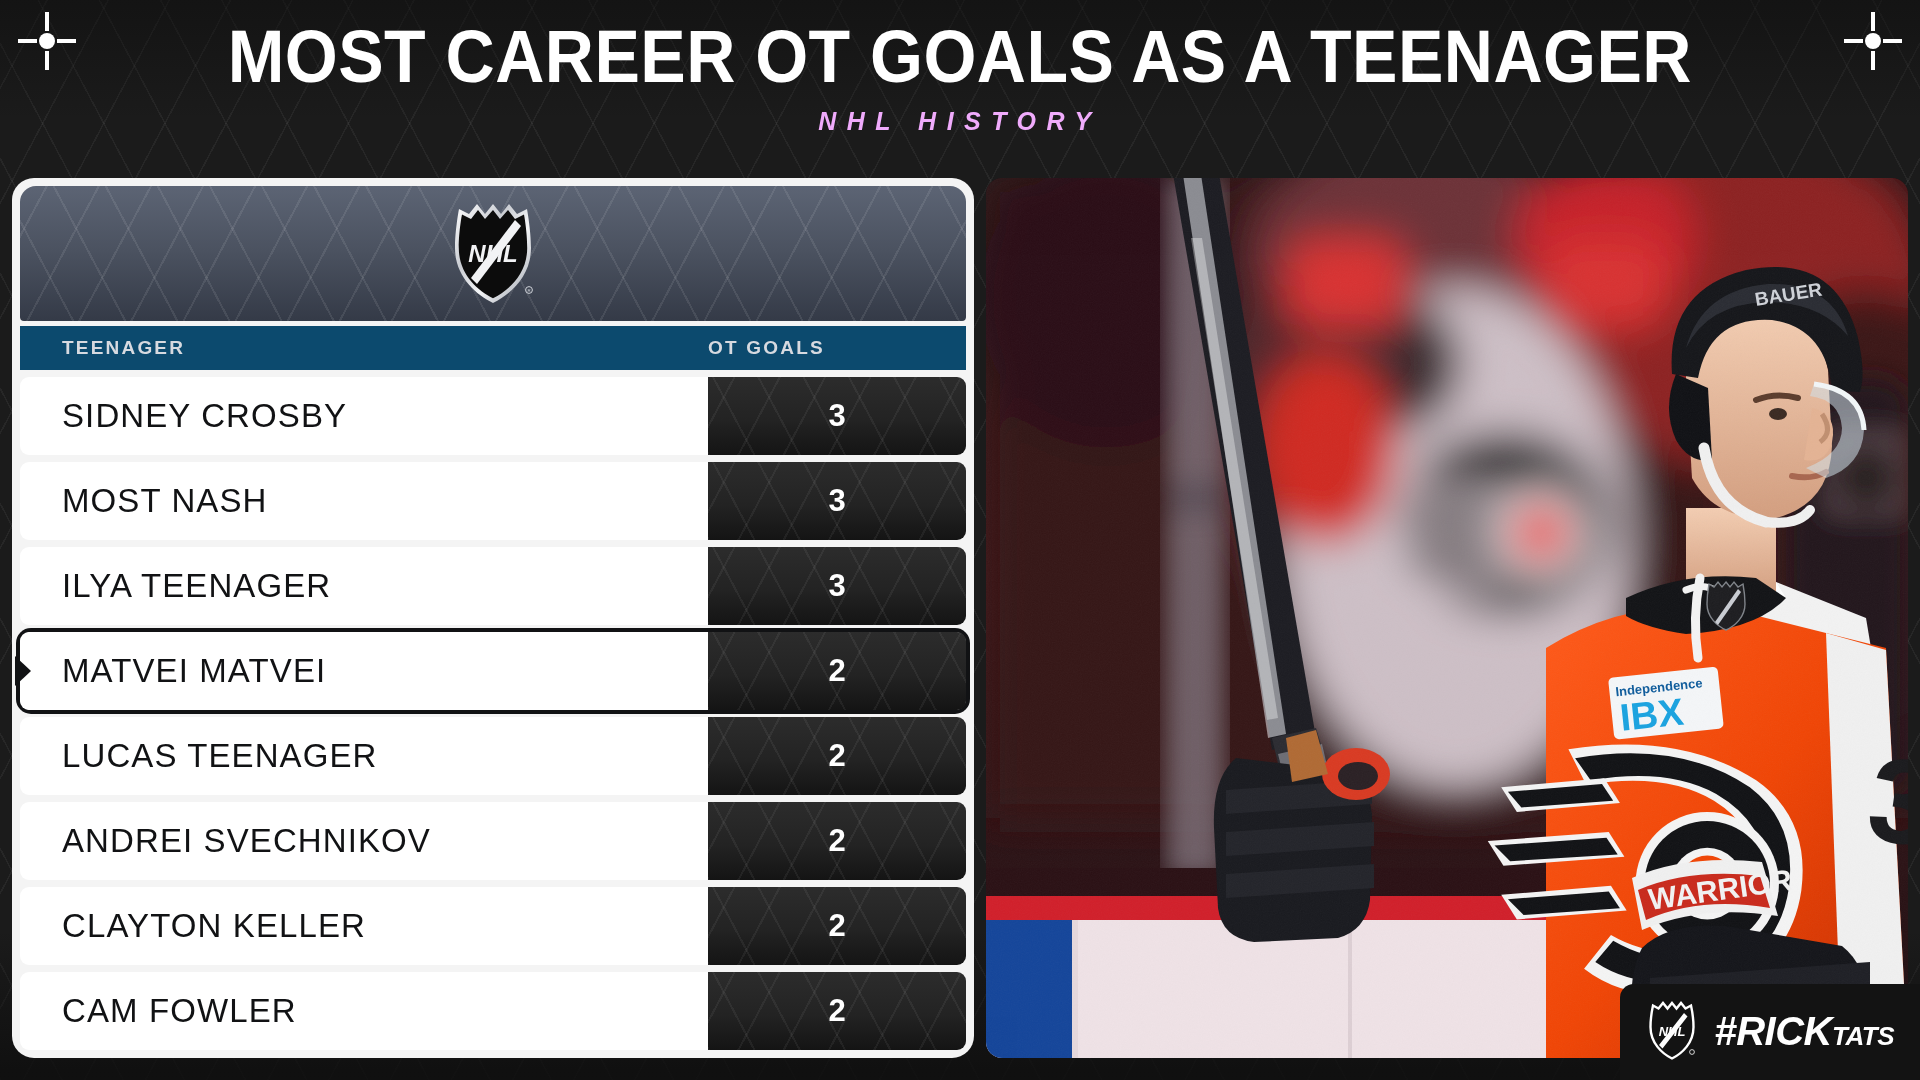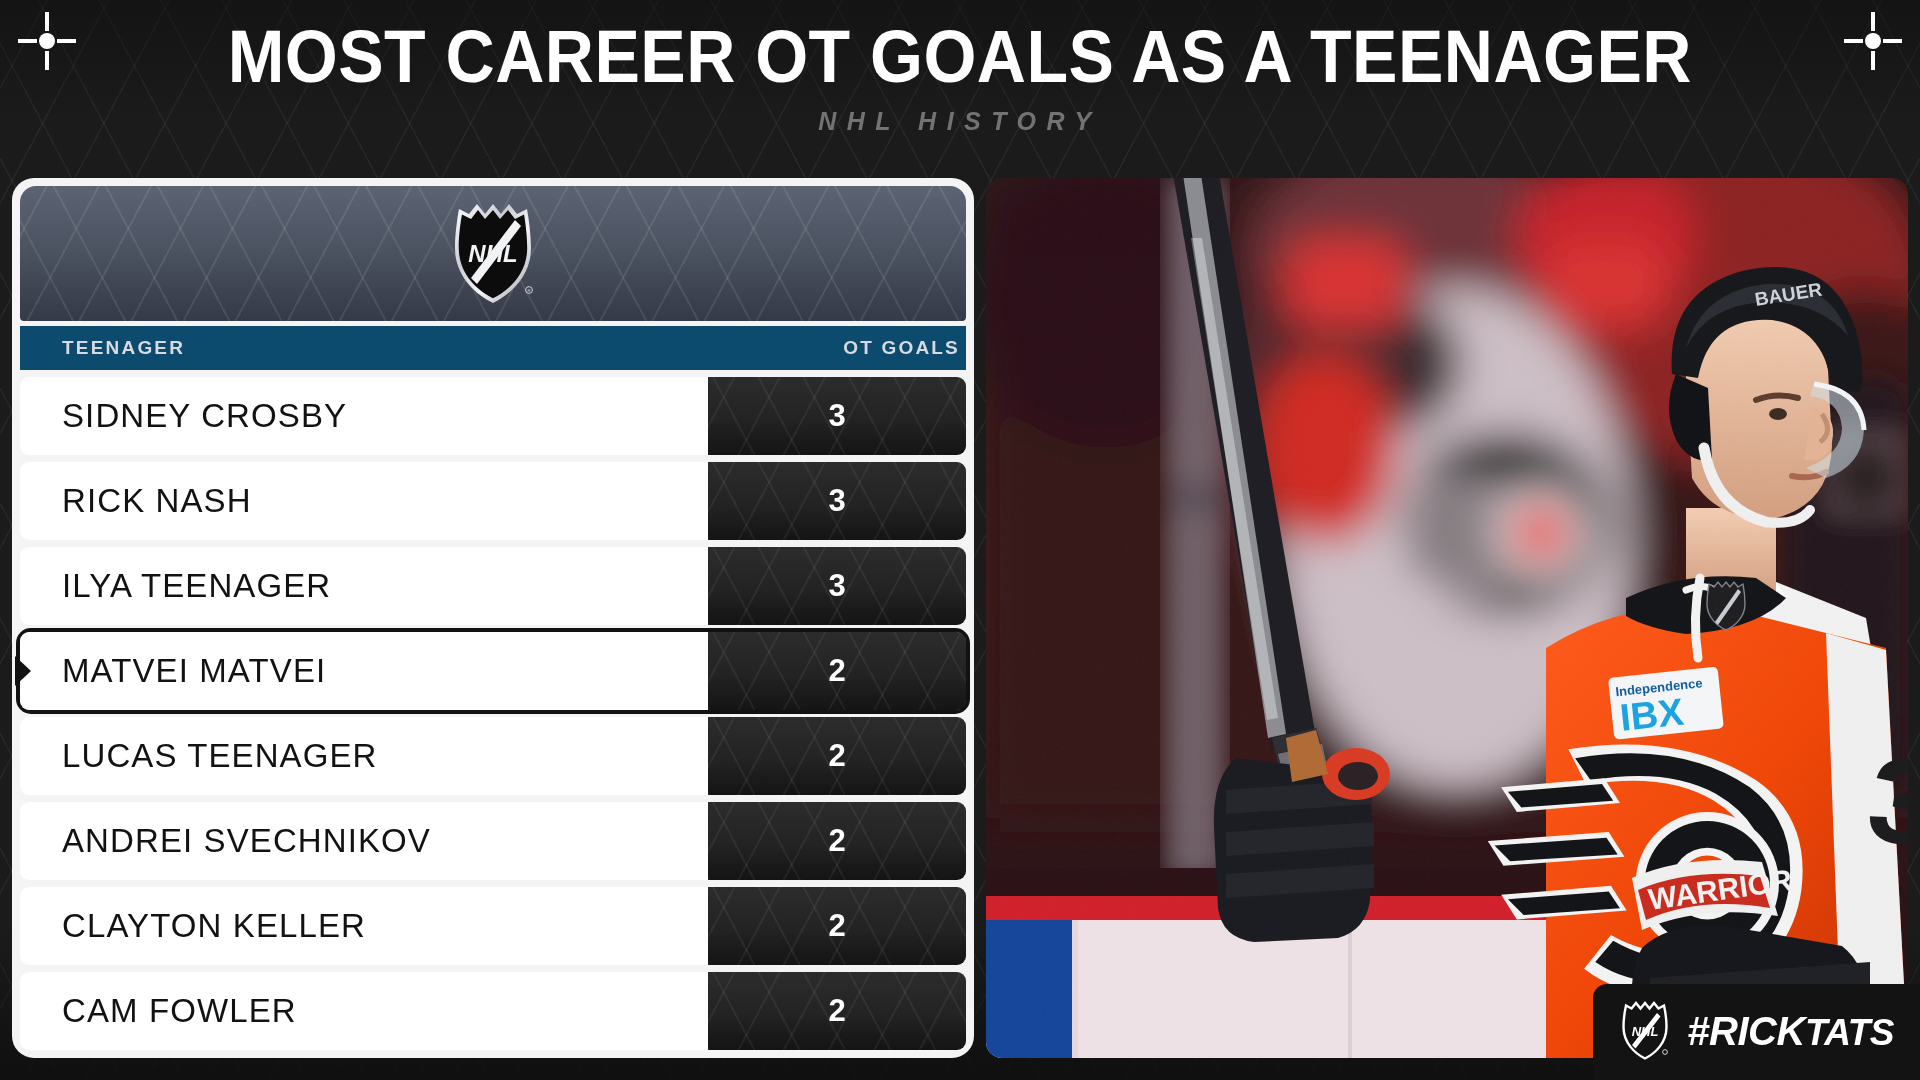--- a/index.html
+++ b/index.html
@@ -44,21 +44,21 @@
     color:#ffffff;
     font-family:"Liberation Sans Narrow","Liberation Sans", sans-serif;
     font-weight:700; font-size:74px; line-height:1;
     letter-spacing:.5px;
     transform:scaleX(.92);
     text-align:center;
     white-space:nowrap;
   }
   #subtitle{
     margin-top:13px;
-    color:#737373; font-style:italic; font-weight:600;
+    color:#f0abfc; font-style:italic; font-weight:600;
     font-size:25px; letter-spacing:10.5px;
     white-space:nowrap;
   }
 
   
   #panel{
     position:absolute; left:12px; top:178px; width:962px; height:880px;
     background:#f4f4f4;
     border-radius:22px;
     overflow:hidden;
@@ -86,21 +86,21 @@
   #col-head{
     flex:0 0 44px;
     margin:5px 8px 0 8px;
     background:#0c4a6e;
     display:flex; align-items:center;
     color:#d7dae0;
     font-size:19px; font-weight:600; letter-spacing:2.2px;
     font-family:"Liberation Sans Narrow","Liberation Sans",sans-serif;
   }
   #col-head .c-name{ padding-left:42px; flex:1; }
-  #col-head .c-val{ width:258px; text-align:right; padding-right:6px; }
+  #col-head .c-val{ width:258px; text-align:left; padding-right:6px; }
 
   
   #rows{ flex:1; padding:7px 8px 8px 8px; display:flex; flex-direction:column; gap:7px; }
   .row{
     position:relative;
     flex:1 1 0;
     display:flex; align-items:stretch;
     border-radius:9px;
   }
   .row .name{
@@ -152,21 +152,21 @@
     position:absolute; right:0; bottom:0; z-index:22;
     background:#131313;
     padding:16px 26px 18px 26px;
     display:flex; align-items:center; gap:16px;
     border-radius:14px 0 0 0;
   }
   #badge .txt{
     color:#fff; font-style:italic; font-weight:700;
     font-size:40px; letter-spacing:-.5px; white-space:nowrap;
   }
-  #badge .txt .sm{ font-size:37px; }
+  #badge .txt .sm{ font-size:26px; }
 </style>
 </head>
 <body>
 
 <div id="stage"></div>
 
 <div class="reg-mark" id="mark-tl">
   <div class="v1"></div>
   <div class="v2"></div>
   <div class="h1"></div>
@@ -211,21 +211,21 @@
     <div class="c-name">TEENAGER</div>
     <div class="c-val">OT GOALS</div>
   </div>
 
   <div id="rows">
       <div class="row">
         <div class="name">SIDNEY CROSBY</div>
         <div class="val">3</div>
       </div>
       <div class="row">
-        <div class="name">RICK NASH</div>
+        <div class="name">MOST NASH</div>
         <div class="val">3</div>
       </div>
       <div class="row">
         <div class="name">ILYA TEENAGER</div>
         <div class="val">3</div>
       </div>
       <div class="row hl">
         <div class="pointer"></div>
         <div class="name">MATVEI MATVEI</div>
         <div class="val">2</div>

